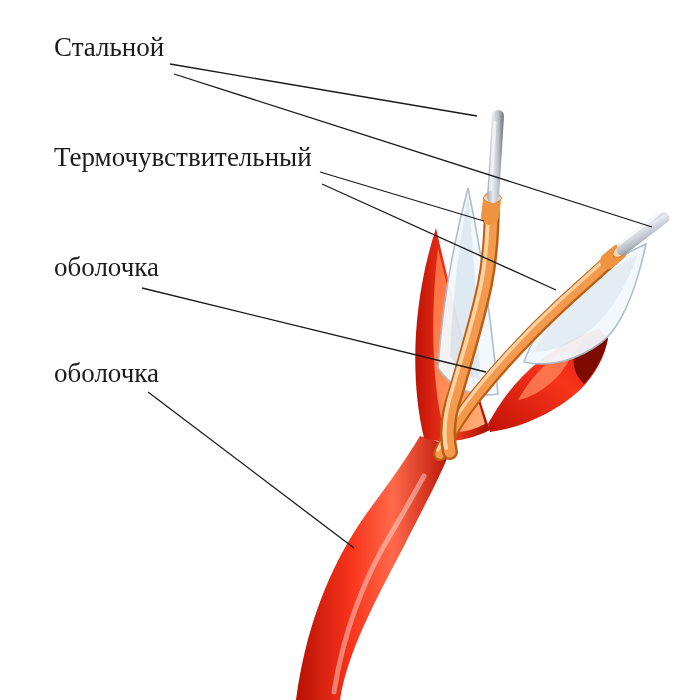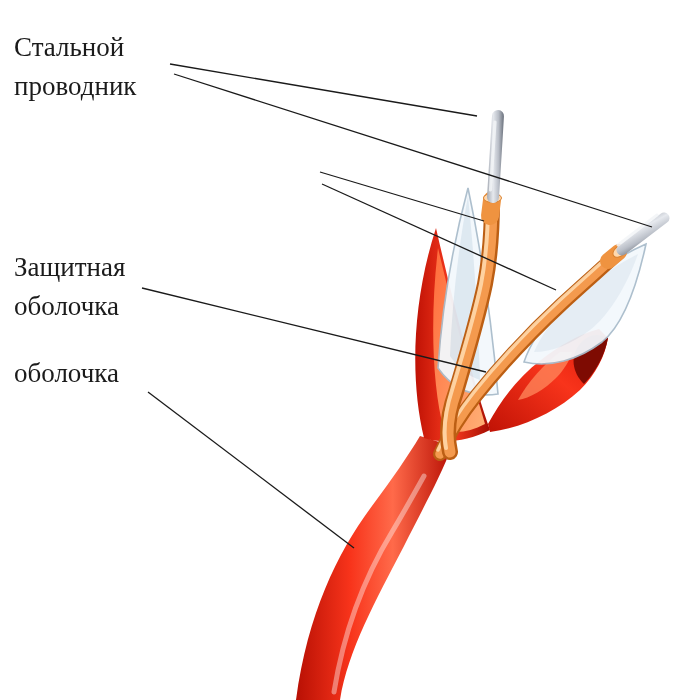--- a/index.html
+++ b/index.html
@@ -21,21 +21,21 @@
     top: 0;
   }
   .label {
     position: absolute;
     left: 14px;
     color: #1b1b1b;
     font-size: 27px;
     line-height: 39px;
     white-space: nowrap;
   }
-  .label span { display: block; }
+  .label span { display: block; margin-left: 40px; }
   .label-steel   { top: 28px; }
   .label-polymer { top: 138px; }
   .label-protect { top: 248px; }
   .label-outer   { top: 354px; }
 </style>
 </head>
 <body>
 
 <div class="stage">
 
@@ -177,28 +177,27 @@
       <line x1="174" y1="74" x2="652" y2="227"></line>
       <line x1="320" y1="172" x2="484" y2="221"></line>
       <line x1="322" y1="184" x2="556" y2="290"></line>
       <line x1="142" y1="288" x2="486" y2="372"></line>
       <line x1="148" y1="392" x2="354" y2="548"></line>
     </g>
   </svg>
 
   <div class="label label-steel">
     <span>Стальной</span>
-    <span>проводник</span>
   </div>
 
   <div class="label label-polymer">
+    <span>Термочувствительный</span>
   </div>
 
   <div class="label label-protect">
-    <span>Защитная</span>
     <span>оболочка</span>
   </div>
 
   <div class="label label-outer">
     <span>оболочка</span>
   </div>
 
 </div>
 
 </body></html>

